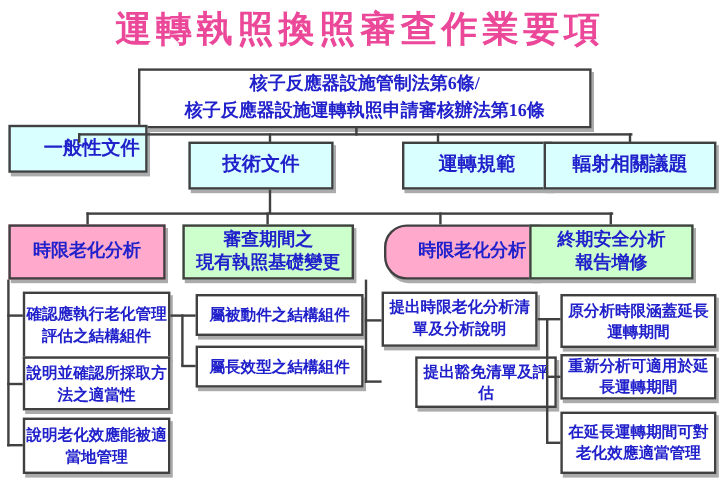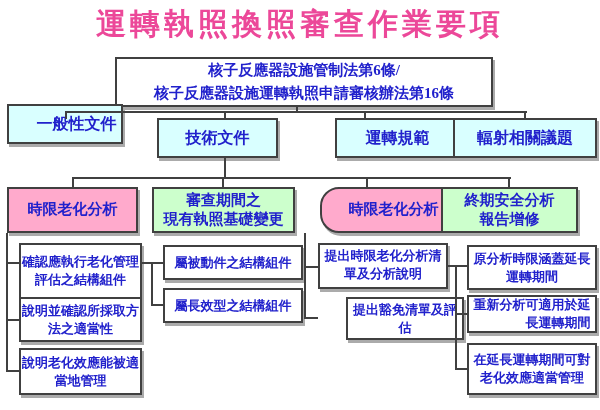--- a/index.html
+++ b/index.html
@@ -60,21 +60,21 @@
 
   <div class="box fs-l4" style="left:163px;top:245px;width:140px;height:35px;">屬被動件之結構組件</div>
   <div class="box fs-l4" style="left:163px;top:288px;width:140px;height:35px;">屬長效型之結構組件</div>
 
   <div class="box fs-l4" style="left:318px;top:243px;width:130px;height:46px;font-family:Liberation Mono, monospace;">提出時限老化分析清
 單及分析說明</div>
   <div class="box fs-l4" style="left:318px;top:297px;width:118px;height:43px;margin-left:28px;">提出豁免清單及評估</div>
 
   <div class="box fs-l4" style="left:467px;top:245px;width:130px;height:45px;">原分析時限涵蓋延長
 運轉期間</div>
-  <div class="box fs-l4" style="left:467px;top:295px;width:130px;height:38px;text-align:right;">重新分析可適用於延
+  <div class="box fs-l4" style="left:467px;top:295px;width:130px;height:38px;">重新分析可適用於延
 長運轉期間</div>
   <div class="box fs-l4" style="left:467px;top:343px;width:130px;height:52px;">在延長運轉期間可對
 老化效應適當管理</div>
 
   <div class="line" style="left:296px;top:105px;width:2px;height:8px;"></div>
   <div class="line" style="left:65px;top:111px;width:462px;height:2px;"></div>
   <div class="line" style="left:65px;top:111px;width:2px;height:8px;"></div>
   <div class="line" style="left:224px;top:111px;width:2px;height:8px;"></div>
   <div class="line" style="left:364px;top:111px;width:2px;height:8px;"></div>
   <div class="line" style="left:524px;top:111px;width:2px;height:8px;"></div>

